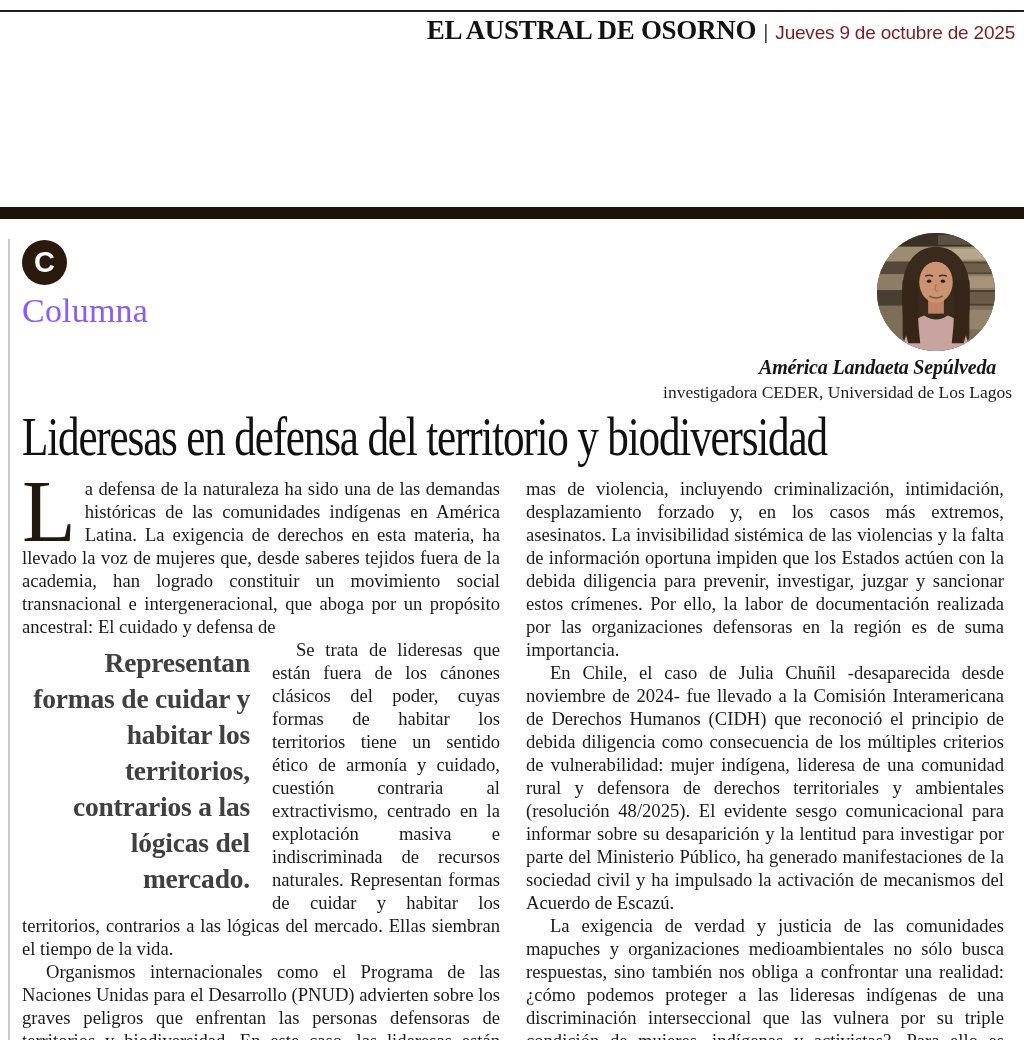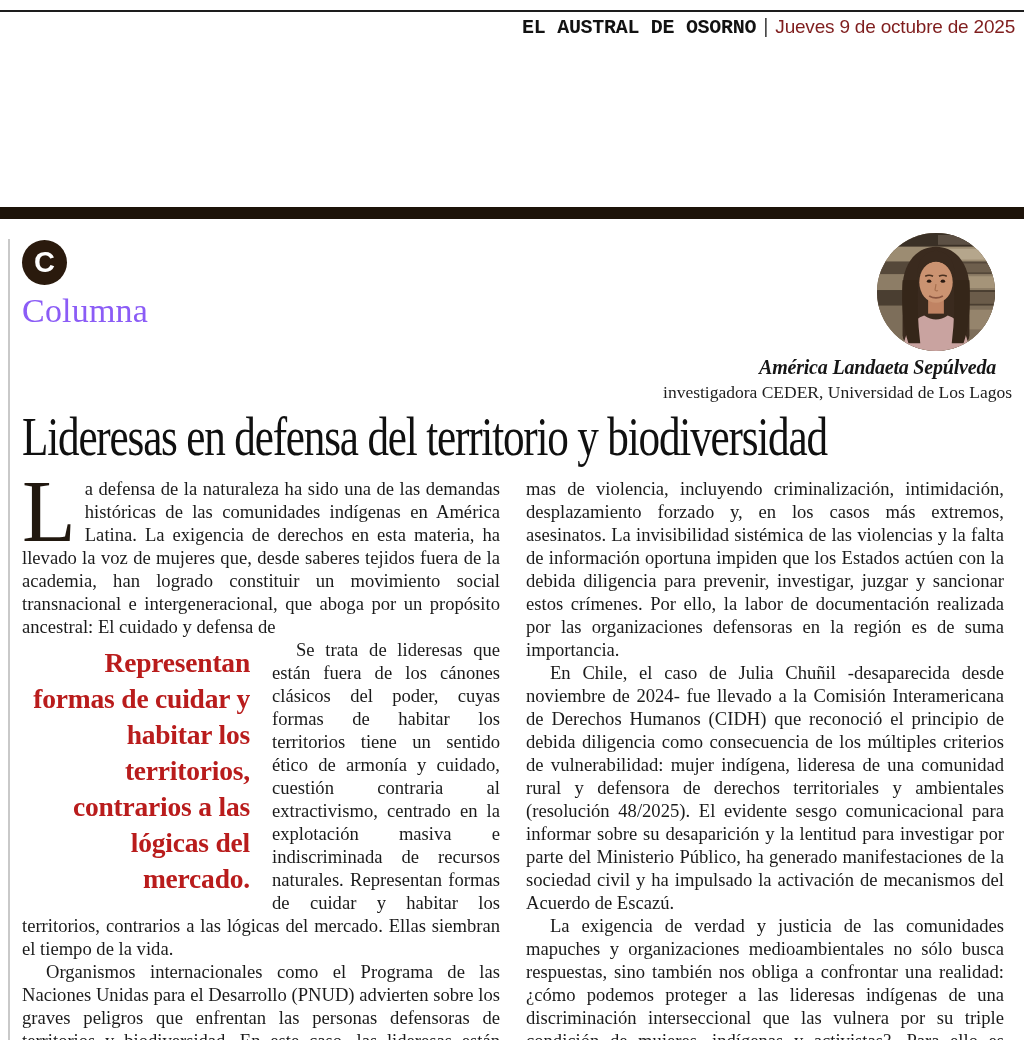--- a/index.html
+++ b/index.html
@@ -8,21 +8,21 @@
     position:relative; width:1024px; height:1040px; background:#fff;
     font-family:"Liberation Serif", serif; color:#1c1c1c; overflow:hidden;
   }
 
   
   .masthead-rule { position:absolute; top:10px; left:0; width:1024px; height:2px; background:#1d1d1d; }
   .masthead-line {
     position:absolute; top:15px; right:9px; white-space:nowrap;
     display:flex; align-items:baseline;
   }
-  .masthead-pub { font-family:Liberation Mono, monospace; font-weight:bold; font-size:20px; letter-spacing:-0.3px; color:#121212; }
+  .masthead-pub { font-family:Liberation Serif, serif; font-weight:bold; font-size:27px; letter-spacing:-0.3px; color:#121212; }
   .masthead-sep { font-family:"Liberation Sans", sans-serif; font-weight:300; font-size:20px; color:#444; padding:0 7px; }
   .masthead-date { font-family:"Liberation Sans", sans-serif; font-size:19px; color:#7f1d1d; letter-spacing:-0.2px; }
 
   
   .divider-bar { position:absolute; top:207px; left:0; width:1024px; height:12px; background:#1d1309; }
 
   
   .left-rule { position:absolute; left:8px; top:239px; width:2px; height:801px; background:#c9c9c9; }
 
   
@@ -69,21 +69,21 @@
   .col p { margin:0; }
   .col p.indent { text-indent:24px; }
 
   .dropcap {
     float:left; font-size:88px; line-height:66px; padding:2px 9px 0 0;
     color:#21180f; font-family:"Liberation Serif", serif;
   }
   .pull-quote {
     float:left; width:250px; padding-right:22px; margin-top:7px; margin-bottom:4px;
     font-family:"Liberation Serif", serif; font-weight:bold;
-    font-size:27.5px; line-height:36px; text-align:right; color:#b91c1c; letter-spacing:-0.2px;
+    font-size:27.5px; line-height:36px; text-align:right; color:#404040; letter-spacing:-0.2px;
   }
 </style>
 </head>
 <body>
 
 <div class="page">
 
   <div class="masthead-rule"></div>
   <div class="masthead-line">
     <span class="masthead-pub">EL AUSTRAL DE OSORNO</span>

